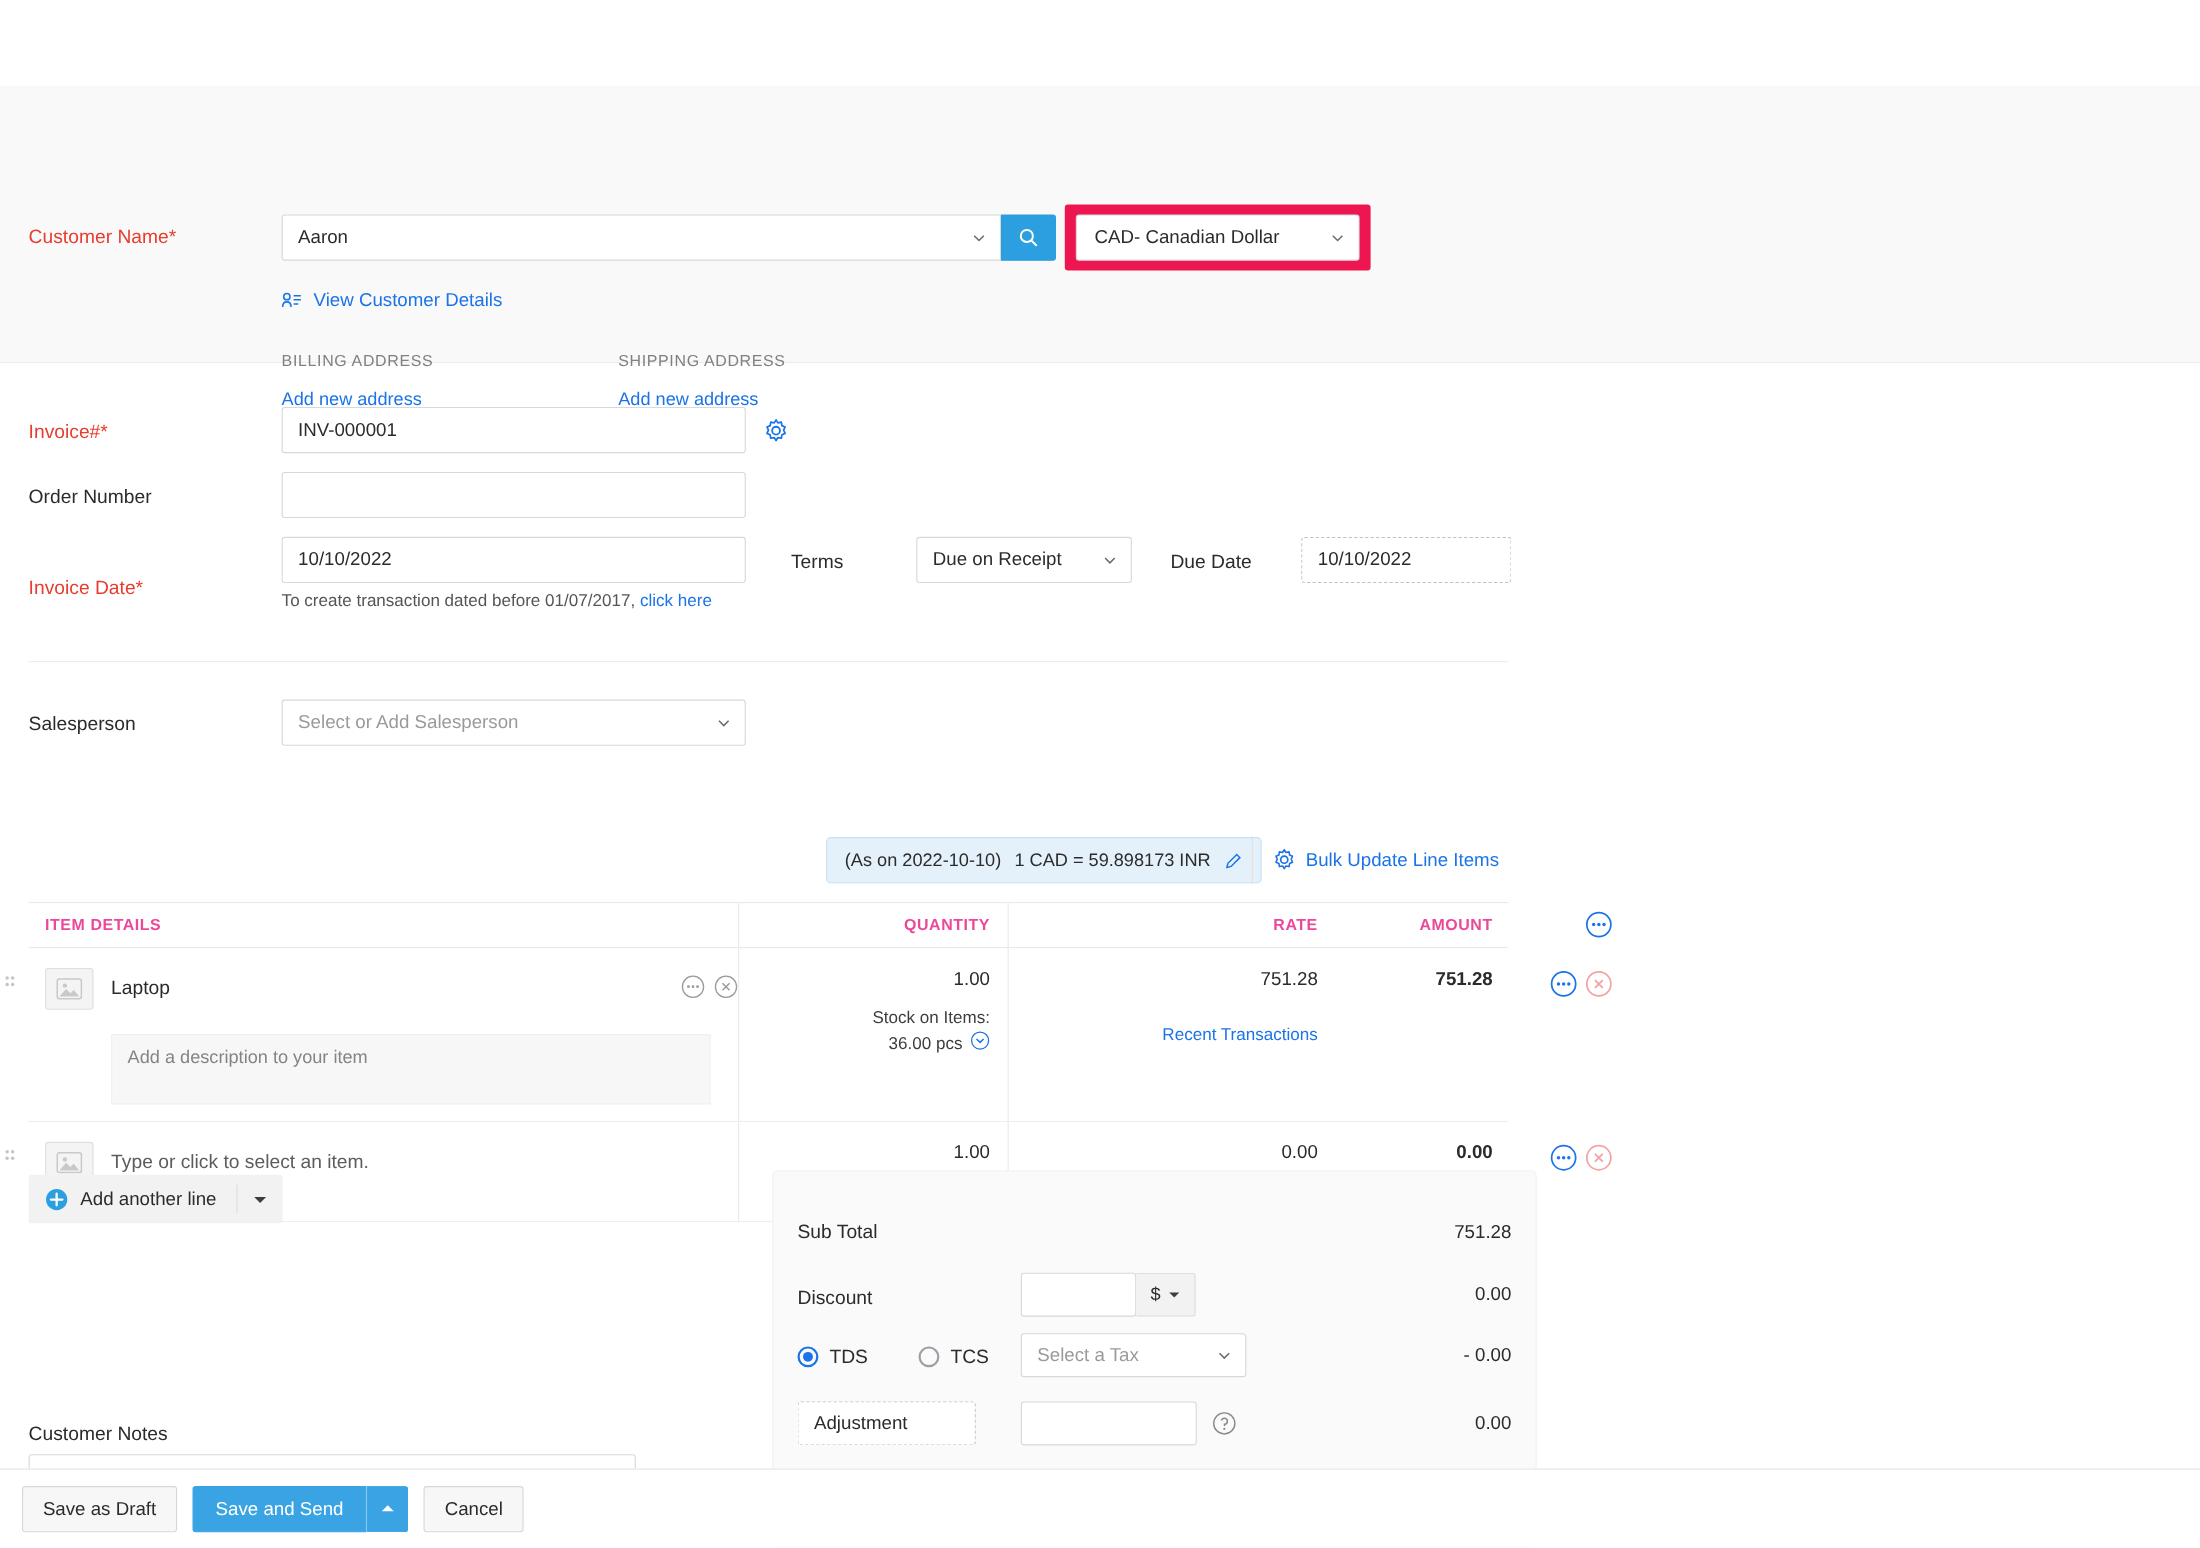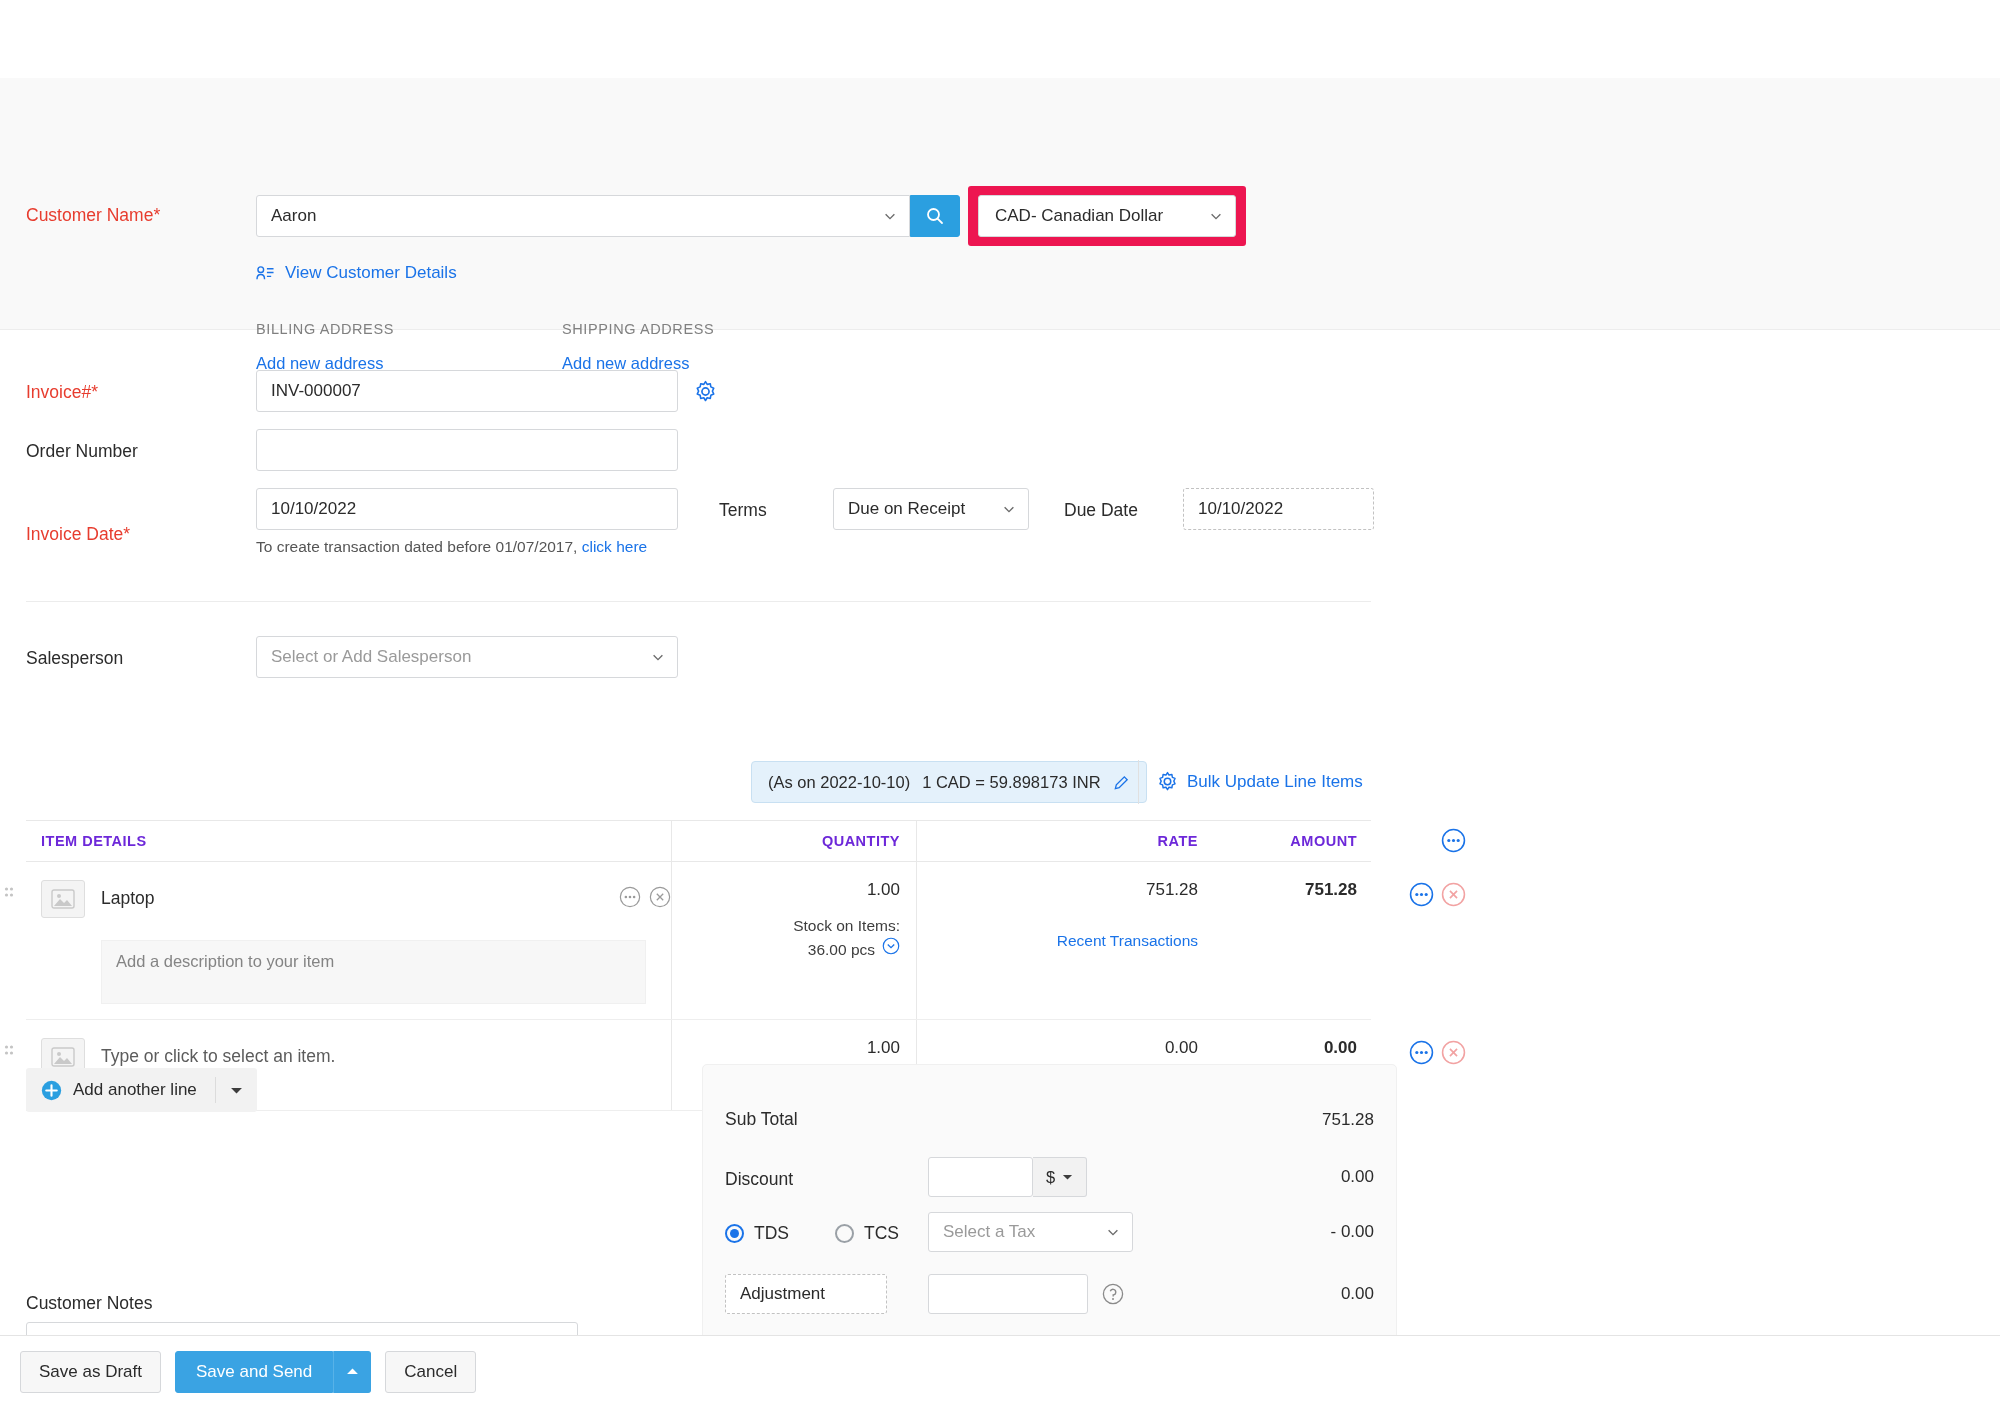--- a/index.html
+++ b/index.html
@@ -97,21 +97,21 @@
   .fx-sep { position:absolute; left:1138px; top:760px; width:1px; height:44px; background:#e0e0e0; }
   .bulk-update {
     position:absolute; left:1157px; top:771px;
     display:flex; align-items:center; gap:9px; color:#1a73e8; font-size:17px; cursor:pointer;
   }
 
   
   .tbl { position:absolute; left:26px; top:820px; width:1345px; }
   .tbl-head {
     display:flex; height:42px; border-top:1px solid #e8e8e8; border-bottom:1px solid #e8e8e8;
-    font-size:14.5px; font-weight:bold; color:#6d28d9; letter-spacing:.5px;justify-content:flex-end;
+    font-size:14.5px; font-weight:bold; color:#ec4899; letter-spacing:.5px;justify-content:flex-end;
   }
   .c-item   { width:645px; padding-left:15px; display:flex; align-items:center; }
   .c-qty    { width:245px; padding-right:16px; display:flex; align-items:center; justify-content:flex-end;
               border-left:1px solid #e8e8e8; }
   .c-rate   { width:300px; padding-right:18px; display:flex; align-items:center; justify-content:flex-end;
               border-left:1px solid #e8e8e8; }
   .c-amt    { width:155px; padding-right:14px; display:flex; align-items:center; justify-content:flex-end; }
 
   .tbl-row { display:flex; border-bottom:1px solid #eeeeee; position:relative; }
   .tbl-row .c-item, .tbl-row .c-qty, .tbl-row .c-rate, .tbl-row .c-amt { align-items:flex-start; padding-top:18px; }
@@ -244,21 +244,21 @@
     </div>
 
     <div class="addr-block" style="left:562px;">
       <div class="addr-title">SHIPPING ADDRESS</div>
       <span class="addr-link">Add new address</span>
     </div>
   </div>
 
   <span class="frow-label lbl-req" style="left:26px; top:382px;">Invoice#*</span>
   <div class="txtbox" style="left:256px; top:370px; width:422px;">
-    <span>INV-000007</span>
+    <span>INV-000001</span>
   </div>
   <span style="position:absolute; left:694px; top:380px;">
     <svg viewBox="0 0 22 22" width="23" height="23">
       <circle cx="11" cy="11" r="3.4" fill="none" stroke="#1a73e8" stroke-width="1.6"></circle>
       <path d="M11 1.6 l1.6 2.6 l3-.6 l.5 3 l2.8 1.2 l-1.3 2.8 l1.3 2.8 l-2.8 1.2 l-.5 3 l-3-.6 l-1.6 2.6 l-1.6-2.6 l-3 .6 l-.5-3 l-2.8-1.2 l1.3-2.8 l-1.3-2.8 l2.8-1.2 l.5-3 l3 .6 z" fill="none" stroke="#1a73e8" stroke-width="1.5" stroke-linejoin="round"></path>
     </svg>
   </span>
 
   <span class="frow-label lbl-norm" style="left:26px; top:441px;">Order Number</span>
   <div class="txtbox" style="left:256px; top:429px; width:422px;">

